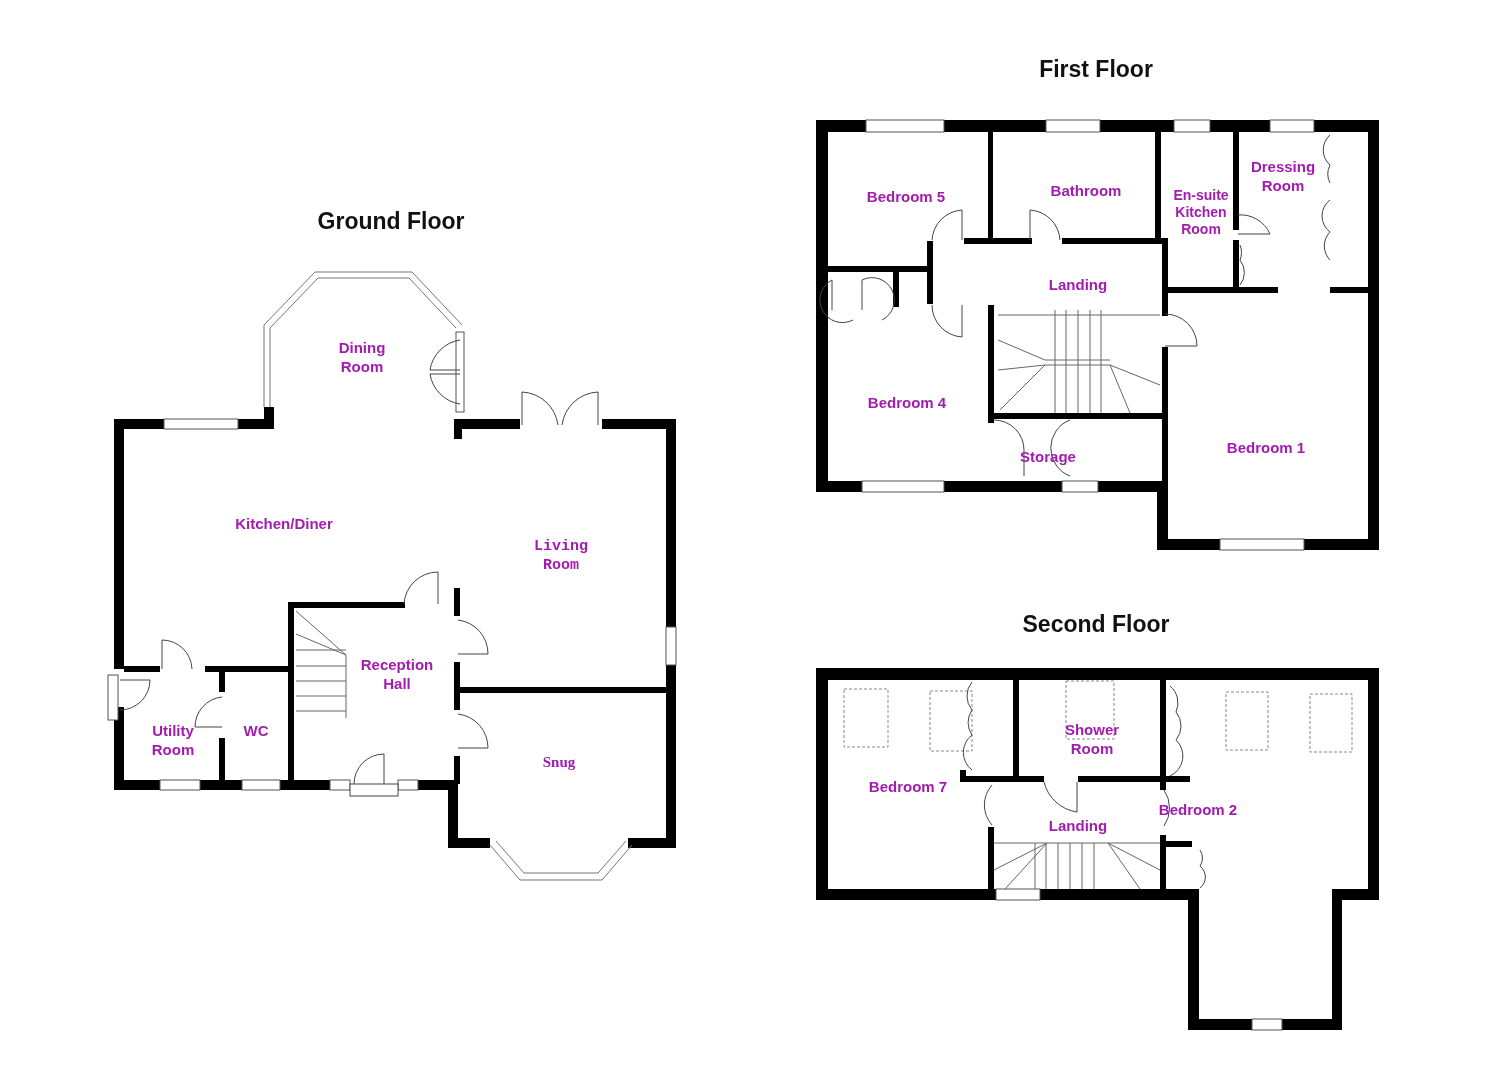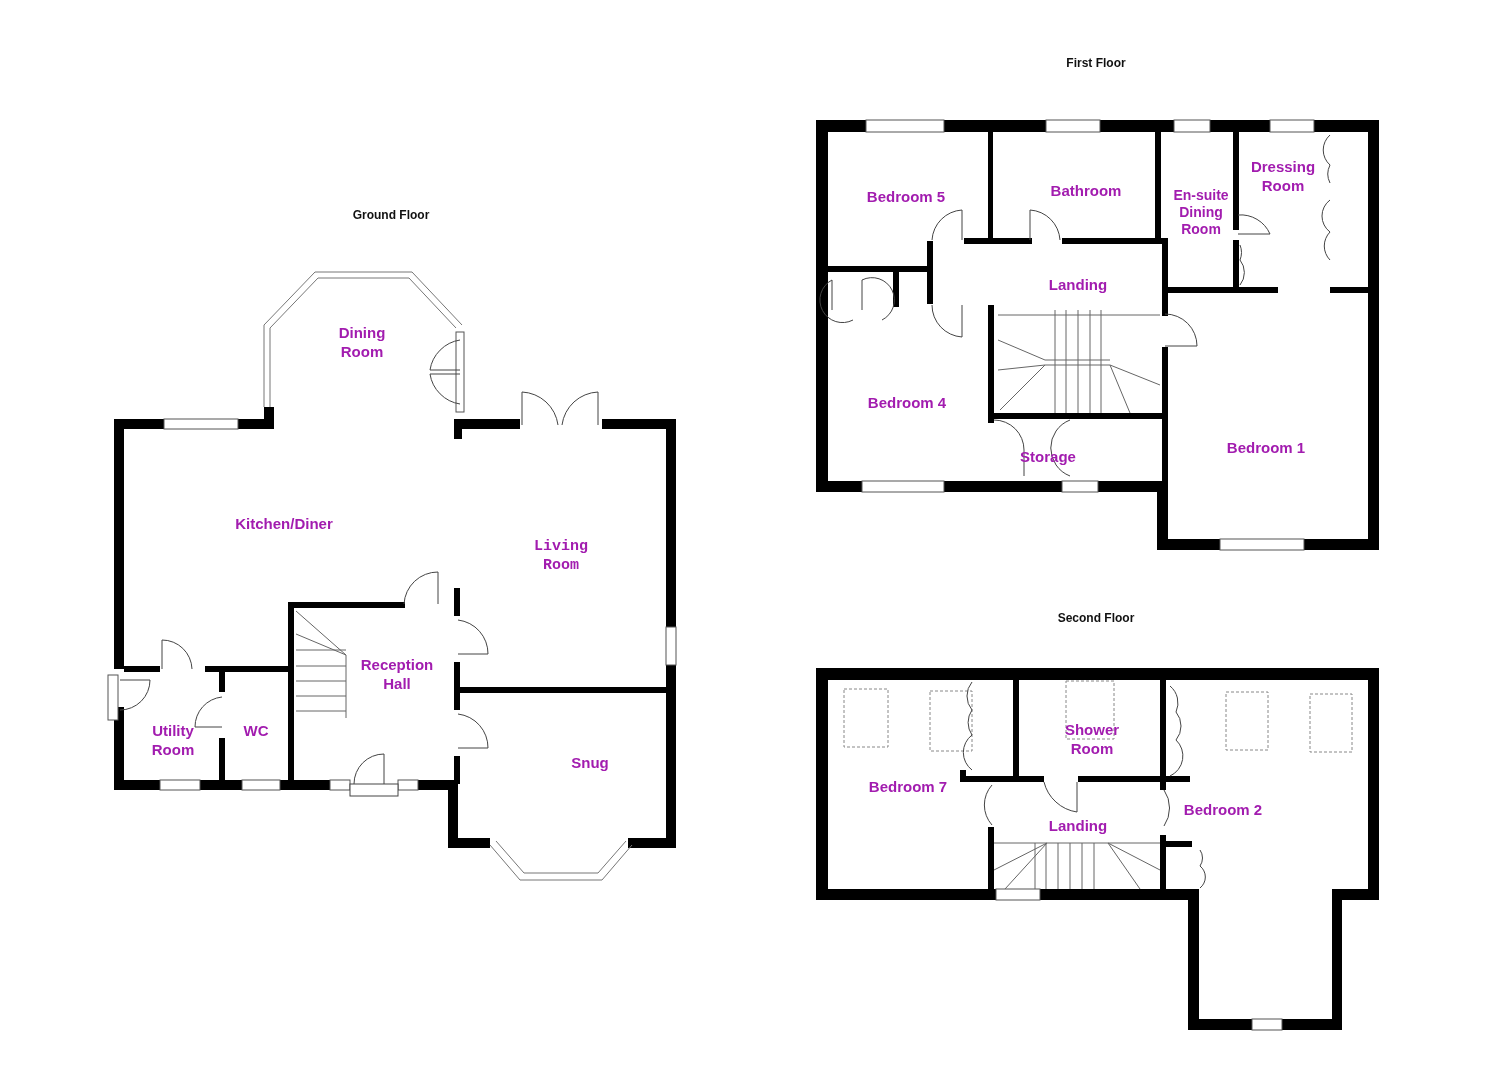--- a/index.html
+++ b/index.html
@@ -5,21 +5,21 @@
   html, body { margin:0; padding:0; background:#ffffff; }
   body { width:1485px; height:1080px; position:relative; overflow:hidden; font-family:"Liberation Sans", sans-serif; }
   svg { position:absolute; left:0; top:0; }
   .wall { fill:#000; }
   .win { fill:#fff; stroke:#555; stroke-width:1; }
   .winline { stroke:#777; stroke-width:1; fill:none; }
   .door { fill:none; stroke:#444; stroke-width:1; }
   .jamb { fill:#fff; stroke:#444; stroke-width:1; }
   .stair { fill:none; stroke:#666; stroke-width:1; }
   .sky { fill:none; stroke:#888; stroke-width:1; stroke-dasharray:3 2; }
-  .title { position:absolute; font-weight:bold; font-size:12px; color:#111; white-space:nowrap; transform:translateX(-50%); }
+  .title { position:absolute; font-weight:bold; font-size:23px; color:#111; white-space:nowrap; transform:translateX(-50%); }
   .room { position:absolute; font-weight:bold; font-size:15px; color:#a21caf; text-align:center; line-height:19px; transform:translate(-50%,-50%); white-space:pre; }
 </style>
 </head>
 <body>
 
 <svg width="1485" height="1080" viewBox="0 0 1485 1080">
 
   <g>
 
     <rect class="wall" x="114" y="419" width="10" height="250"></rect>
@@ -195,41 +195,41 @@
         <line x1="1108" y1="843" x2="1160" y2="870"></line>
         <line x1="1108" y1="843" x2="1140" y2="889"></line>
       </g>
   </g>
 </svg>
 
 <div class="title" style="left:391px; top:208px;">Ground Floor</div>
 <div class="title" style="left:1096px; top:56px;">First Floor</div>
 <div class="title" style="left:1096px; top:611px;">Second Floor</div>
 
-<div class="room" style="left:362px; top:342px;">Dining
+<div class="room" style="left:362px; top:357px;">Dining
 Room</div>
 <div class="room" style="left:284px; top:523px;">Kitchen/Diner</div>
 <div class="room" style="left:561px; top:556px;font-family:Liberation Mono, monospace;">Living
 Room</div>
 <div class="room" style="left:173px; top:740px;">Utility
 Room</div>
 <div class="room" style="left:256px; top:730px;">WC</div>
 <div class="room" style="left:397px; top:674px;">Reception
 Hall</div>
-<div class="room" style="left:590px; top:762px;">Snug</div>
+<div class="room" style="left:559px; top:762px;font-family:Liberation Serif, serif;">Snug</div>
 
 <div class="room" style="left:906px; top:196px;">Bedroom 5</div>
 <div class="room" style="left:1070px; top:190px;margin-left:16px;">Bathroom</div>
 <div class="room" style="left:1201px; top:212px; font-size:14px; line-height:17px;">En-suite
-Dining
+Kitchen
 Room</div>
 <div class="room" style="left:1283px; top:176px;">Dressing
 Room</div>
 <div class="room" style="left:1078px; top:284px;">Landing</div>
 <div class="room" style="left:907px; top:402px;">Bedroom 4</div>
 <div class="room" style="left:1048px; top:456px;">Storage</div>
 <div class="room" style="left:1266px; top:426px;margin-top:21px;">Bedroom 1</div>
 
 <div class="room" style="left:908px; top:786px;">Bedroom 7</div>
 <div class="room" style="left:1092px; top:739px;">Shower
 Room</div>
 <div class="room" style="left:1078px; top:825px;">Landing</div>
-<div class="room" style="left:1223px; top:809px;">Bedroom 2</div>
+<div class="room" style="left:1198px; top:809px;">Bedroom 2</div>
 
 </body></html>

